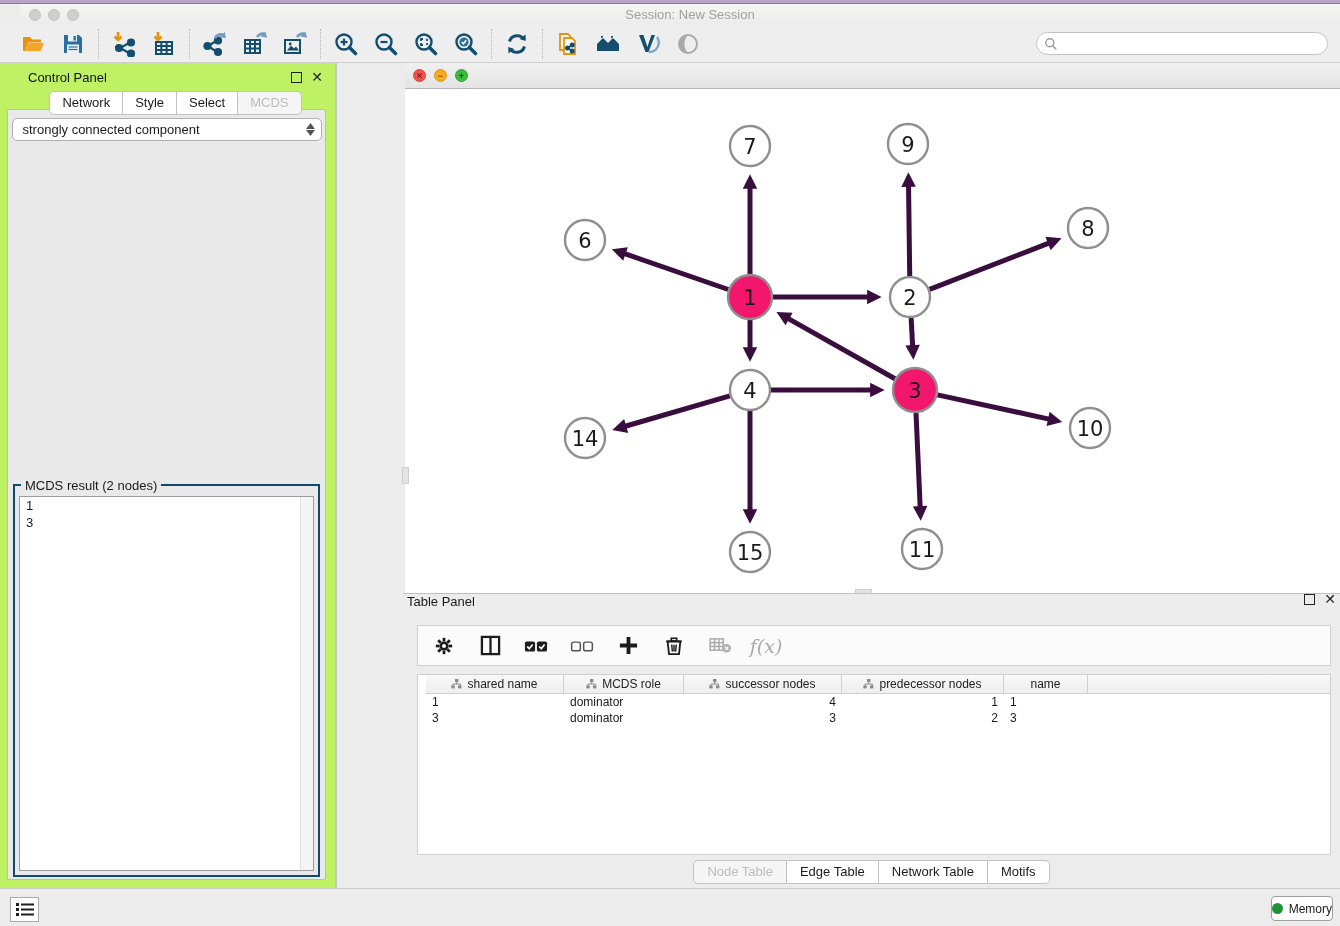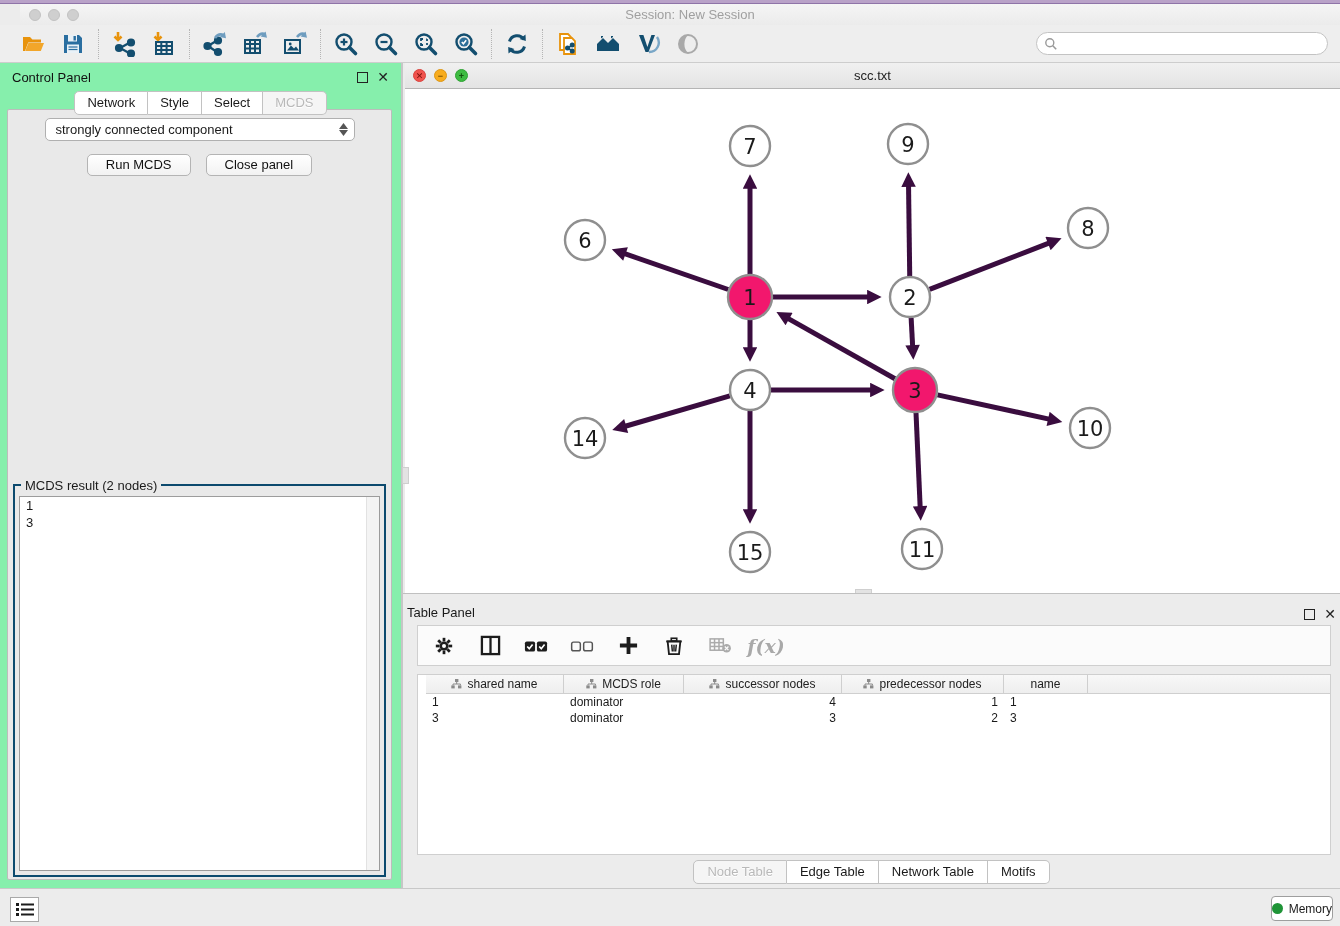--- a/index.html
+++ b/index.html
@@ -17,21 +17,21 @@
   .toolbar { position:absolute; left:0; top:25px; width:100%; height:38px; background:#eeeeee; border-bottom:1px solid #cdcdcd; display:flex; align-items:center; padding:0 8px; }
   .tb-group { display:flex; align-items:center; gap:10px; padding:0 10px; }
   .tb-sep { width:1px; height:30px; border-left:1px dotted #b5b5b5; }
   .tb-btn { width:30px; height:30px; display:flex; align-items:center; justify-content:center; border-radius:4px; cursor:pointer; }
   .tb-btn svg { width:26px; height:26px; }
   .search-wrap { margin-left:auto; margin-right:4px; }
   .search-field { width:292px; height:23px; background:#fff; border:1px solid #c3c3c3; border-radius:12px; display:flex; align-items:center; padding-left:7px; }
   .search-field input { border:none; outline:none; flex:1; font-size:12px; background:transparent; height:18px; font-family:inherit; }
 
   
-  .control-panel { position:absolute; left:0; top:63px; width:403px; height:825px; background:#86efac; border-right:2px solid #c6c6c6; }
+  .control-panel { position:absolute; left:0; top:63px; width:337px; height:825px; background:#bef264; border-right:2px solid #c6c6c6;padding-left:16px; }
   .cp-header { height:28px; display:flex; align-items:center; padding:0 12px; }
   .cp-title { font-size:13px; color:#111; }
   .panel-icons { margin-left:auto; display:flex; gap:9px; align-items:center; }
   .float-icon { width:11px; height:11px; border:1.6px solid #222; background:transparent; display:inline-block; }
   .close-icon { font-size:14px; font-weight:bold; color:#222; line-height:11px; }
   .cp-tabs { display:flex; justify-content:center; position:relative; z-index:2; }
   .tab { background:#fff; border:1px solid #c2c2c2; border-left:none; padding:3px 12px 4px; font-size:13px; cursor:pointer; }
   .tab:first-child { border-left:1px solid #c2c2c2; border-radius:5px 0 0 5px; }
   .tab:last-child { border-radius:0 5px 5px 0; }
   .tab.selected { color:#b9b9b9; background:#f5f5f5; text-shadow:0 1px 0 #fff; }
@@ -56,25 +56,25 @@
   .nlight.red { background:#f0524d; border:1px solid #d8433e; color:#7a100c; }
   .nlight.yellow { background:#f8ac1d; border:1px solid #dd9716; color:#7c5200; }
   .nlight.green { background:#3dbb41; border:1px solid #2fa334; color:#14540f; }
   .net-title { position:absolute; left:0; right:0; text-align:center; font-size:13px; color:#222; }
   .net-canvas { position:absolute; left:0; top:26px; width:100%; height:504px; background:#fff; }
   .v-thumb { position:absolute; left:-3px; top:378px; width:7px; height:17px; background:#e3e3e3; border:1px solid #cfcfcf; }
   .h-thumb { position:absolute; left:450px; bottom:-2px; width:17px; height:6px; background:#e3e3e3; border:1px solid #cfcfcf; }
 
   
   .table-panel { position:absolute; left:403px; top:593px; width:937px; height:295px; background:#ececec; border-top:1px solid #c0c0c0; }
-  .tp-header { height:26px; display:flex; align-items:flex-end; padding:0 4px; }
+  .tp-header { height:26px; display:flex; align-items:flex-start; padding:0 4px; }
   .tp-toolbar { position:absolute; left:14px; right:9px; top:31px; height:41px; background:#fbfbfb; border:1px solid #cfcfcf; display:flex; align-items:center; gap:22px; padding:0 14px; }
   .tp-tool { width:24px; height:24px; display:flex; align-items:center; justify-content:center; cursor:pointer; }
   .tp-tool.disabled { cursor:default; }
-  .fx-label { font-family:"DejaVu Serif","Liberation Serif",serif; font-style:italic; font-size:19px; color:#a9a9a9;font-weight:bold; }
+  .fx-label { font-family:"DejaVu Serif","Liberation Serif",serif; font-style:italic; font-size:19px; color:#a9a9a9; }
   .tp-table { position:absolute; left:14px; right:9px; top:80px; bottom:33px; background:#fff; border:1px solid #cfcfcf; overflow:hidden;padding-left:8px; }
   .thead { display:flex; background:linear-gradient(#f8f8f8,#eeeeee); border-bottom:1px solid #cfcfcf; height:19px; }
   .th { display:flex; align-items:center; justify-content:center; gap:5px; font-size:12px; color:#222; border-right:1px solid #cfcfcf; cursor:pointer; }
   .trow { display:flex; height:16px; }
   .td { font-size:12px; padding:0 6px; display:flex; align-items:center; }
   .td.num { justify-content:flex-end; }
   .tp-tabs { position:absolute; left:0; right:0; bottom:4px; display:flex; justify-content:center;text-align:center; }
   .tp-tabs .tab { padding:3px 13px 4px; }
 
   
@@ -296,43 +296,38 @@
       <span class="sel-text">strongly connected component</span>
       <span class="chevrons">
         <svg width="9" height="6" viewBox="0 0 9 6">
             <path d="M4.5 0L9 6H0z" fill="#555"></path>
           </svg>
         <svg width="9" height="6" viewBox="0 0 9 6">
             <path d="M4.5 6L0 0h9z" fill="#555"></path>
           </svg>
       </span>
     </div>
-    <div class="btn-row">
-      <button class="mac-btn">Run MCDS</button>
-      <button class="mac-btn">Close panel</button>
-    </div>
     <div class="result-fieldset">
       <span class="result-legend">MCDS result (2 nodes)</span>
       <div class="result-area">
         <div class="result-line">1</div>
         <div class="result-line">3</div>
         <div class="result-scroll"></div>
       </div>
     </div>
   </div>
 </div>
 
 <div class="network-panel">
   <div class="net-titlebar">
     <div class="net-lights">
       <span class="nlight red">✕</span>
       <span class="nlight yellow">−</span>
       <span class="nlight green">+</span>
     </div>
-    <div class="net-title">scc.txt</div>
   </div>
   <div class="net-canvas">
     <svg id="graph-svg" width="935" height="504" viewBox="0 0 935 504">
         <defs>
           <marker id="arrow" viewBox="0 0 10 10" refX="0.6" refY="5" markerWidth="3.6" markerHeight="2.9" orient="auto">
             <path d="M0 0 L10 5 L0 10 z" fill="#3a0d3f"></path>
           </marker>
         </defs>
         <line x1="345" y1="185" x2="345" y2="99" stroke="#3a0d3f" stroke-width="5" marker-end="url(#arrow)"></line>
         <line x1="323.2606252742353" y1="200.4900341856449" x2="219.69798862965732" y2="164.71385061751798" stroke="#3a0d3f" stroke-width="5" marker-end="url(#arrow)"></line>

